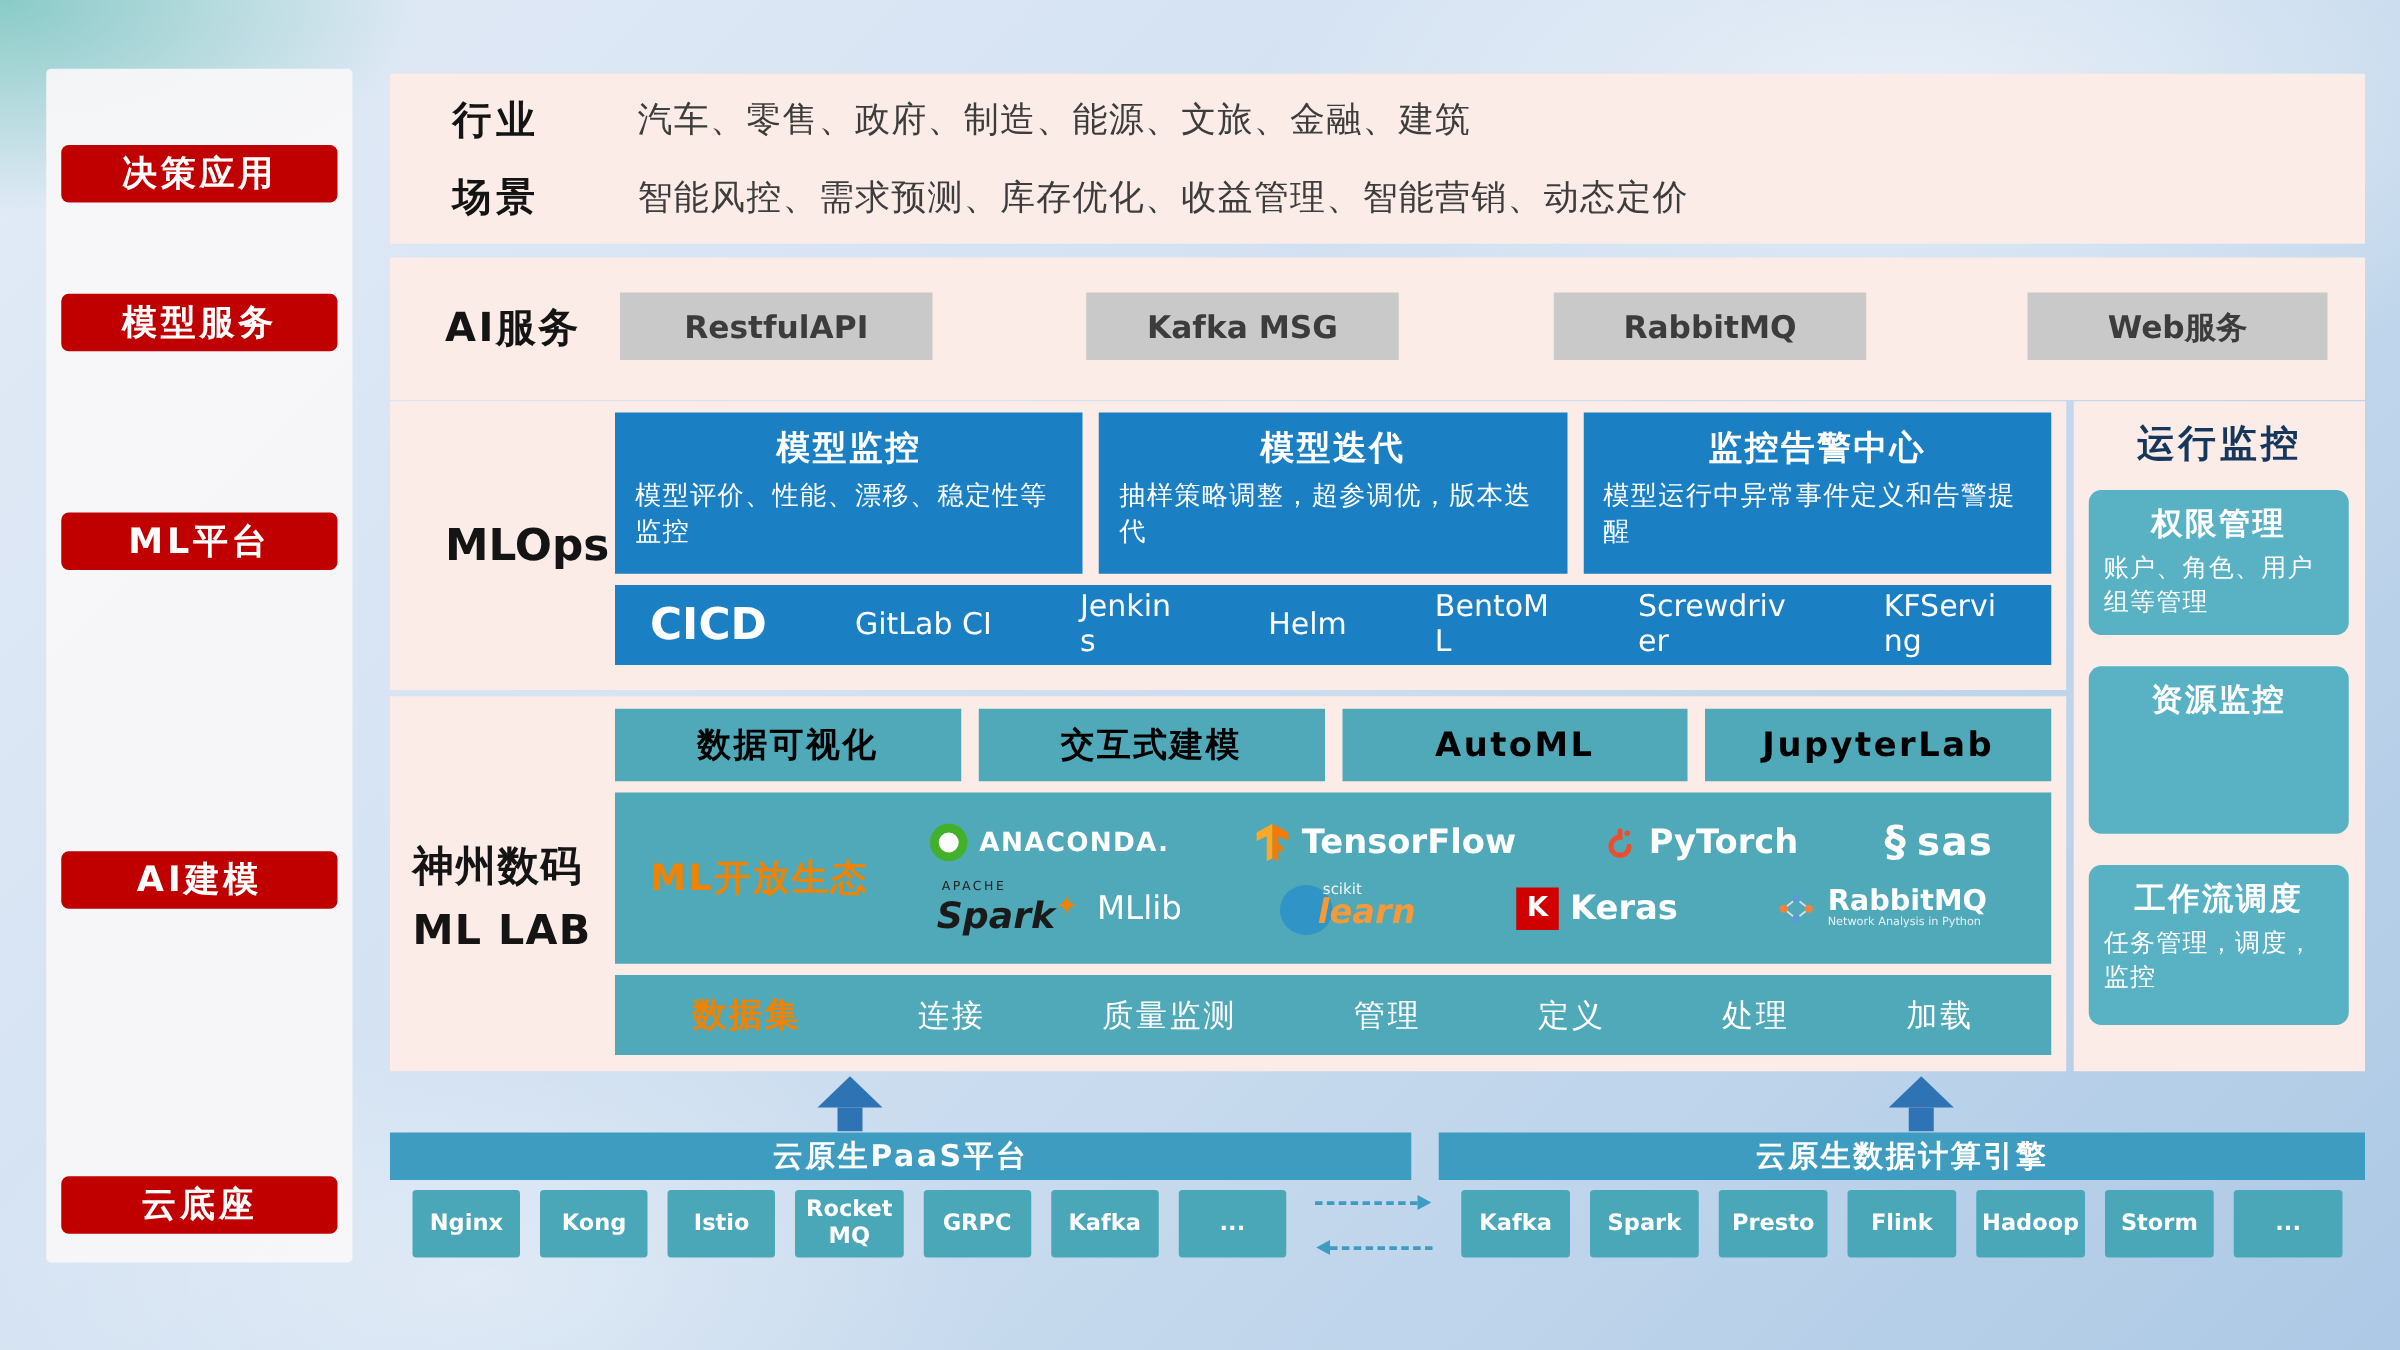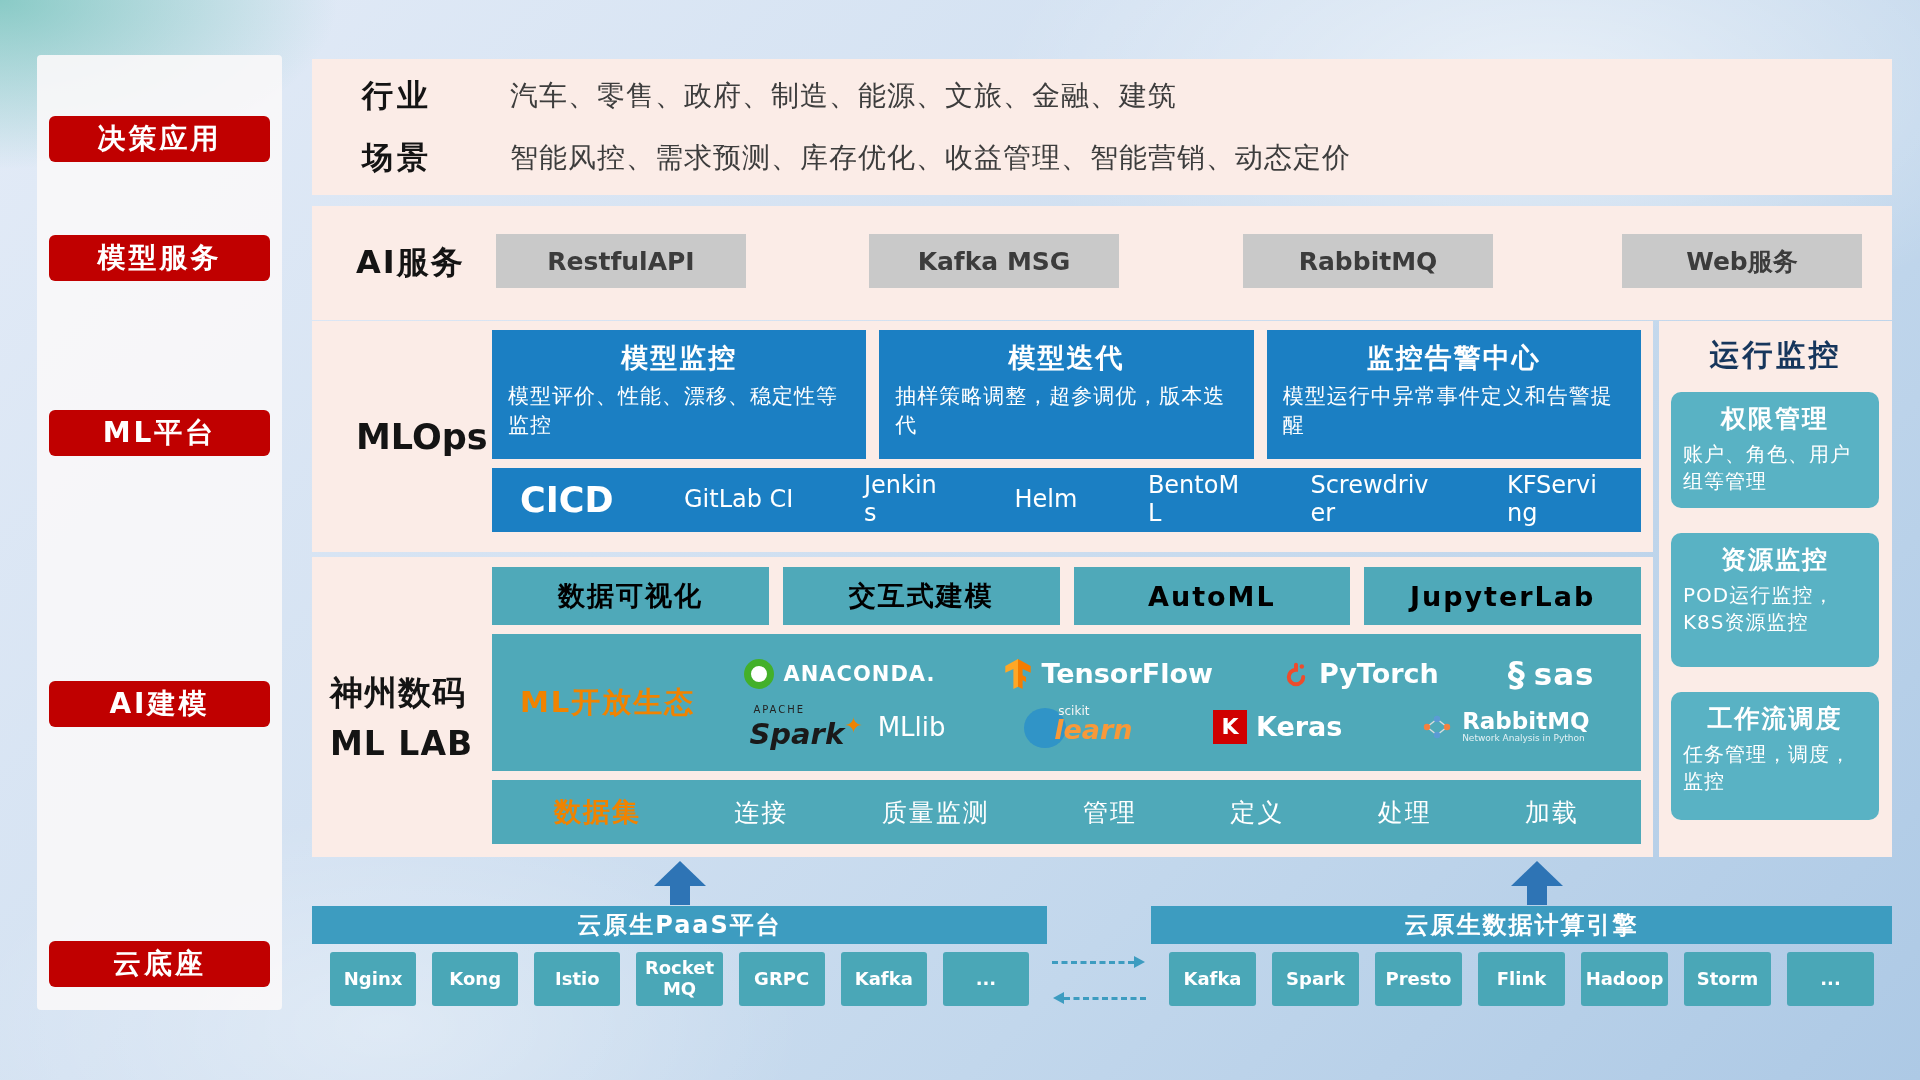--- a/index.html
+++ b/index.html
@@ -98,21 +98,21 @@
 
   
   .up-arrow { position:absolute; width:52px; height:44px; }
   .ua1{left:654px; top:861px;} .ua2{left:1511px; top:861px;}
   .up-arrow .tri { width:0; height:0; margin:0 auto; border-left:26px solid transparent;
     border-right:26px solid transparent; border-bottom:25px solid #2e74b5; }
   .up-arrow .stem { width:20px; height:19px; background:#2e74b5; margin:0 auto; }
 
   .bar-header { position:absolute; top:906px; height:38px; background:#3d9cc0; color:#fff;
     font-size:24px; font-weight:bold; letter-spacing:2px; display:flex; align-items:center; justify-content:center; }
-  .bh1{left:312px; width:735px;} .bh2{left:1151px; width:741px;}
+  .bh1{left:312px; width:817px;} .bh2{left:1151px; width:741px;}
   .bar-buttons { position:absolute; top:951px; height:56px; display:flex; gap:16px;
     padding:0 18px; box-sizing:border-box; justify-content:space-between; align-items:center; }
   .bb1{left:312px; width:735px;} .bb2{left:1151px; width:741px;}
   .small-btn { width:90px; height:54px; background:#4aa7b7; color:#fff; font-size:18px; font-weight:bold;
     border-radius:3px; display:flex; align-items:center; justify-content:center; text-align:center;
     word-break:break-all; line-height:1.15; }
 
   .dashed-arrows { position:absolute; left:1052px; top:952px; width:96px; height:58px; }
   .dash-line { position:absolute; border-top:3px dashed #3d9cc0; width:82px; }
   .d1{top:9px; left:0;} .d2{top:45px; left:12px;}
@@ -181,21 +181,20 @@
   </div>
 
   <div class="panel monitor-panel">
     <div class="monitor-title">运行监控</div>
     <div class="monitor-card mc1">
       <div class="mc-title">权限管理</div>
       <div class="mc-desc">账户、角色、用户组等管理</div>
     </div>
     <div class="monitor-card mc2">
       <div class="mc-title">资源监控</div>
-      <div class="mc-desc">POD运行监控，K8S资源监控</div>
     </div>
     <div class="monitor-card mc3">
       <div class="mc-title">工作流调度</div>
       <div class="mc-desc">任务管理，调度，监控</div>
     </div>
   </div>
 
   <div class="panel panel4">
     <div class="mllab-label">
       <div>神州数码</div>

